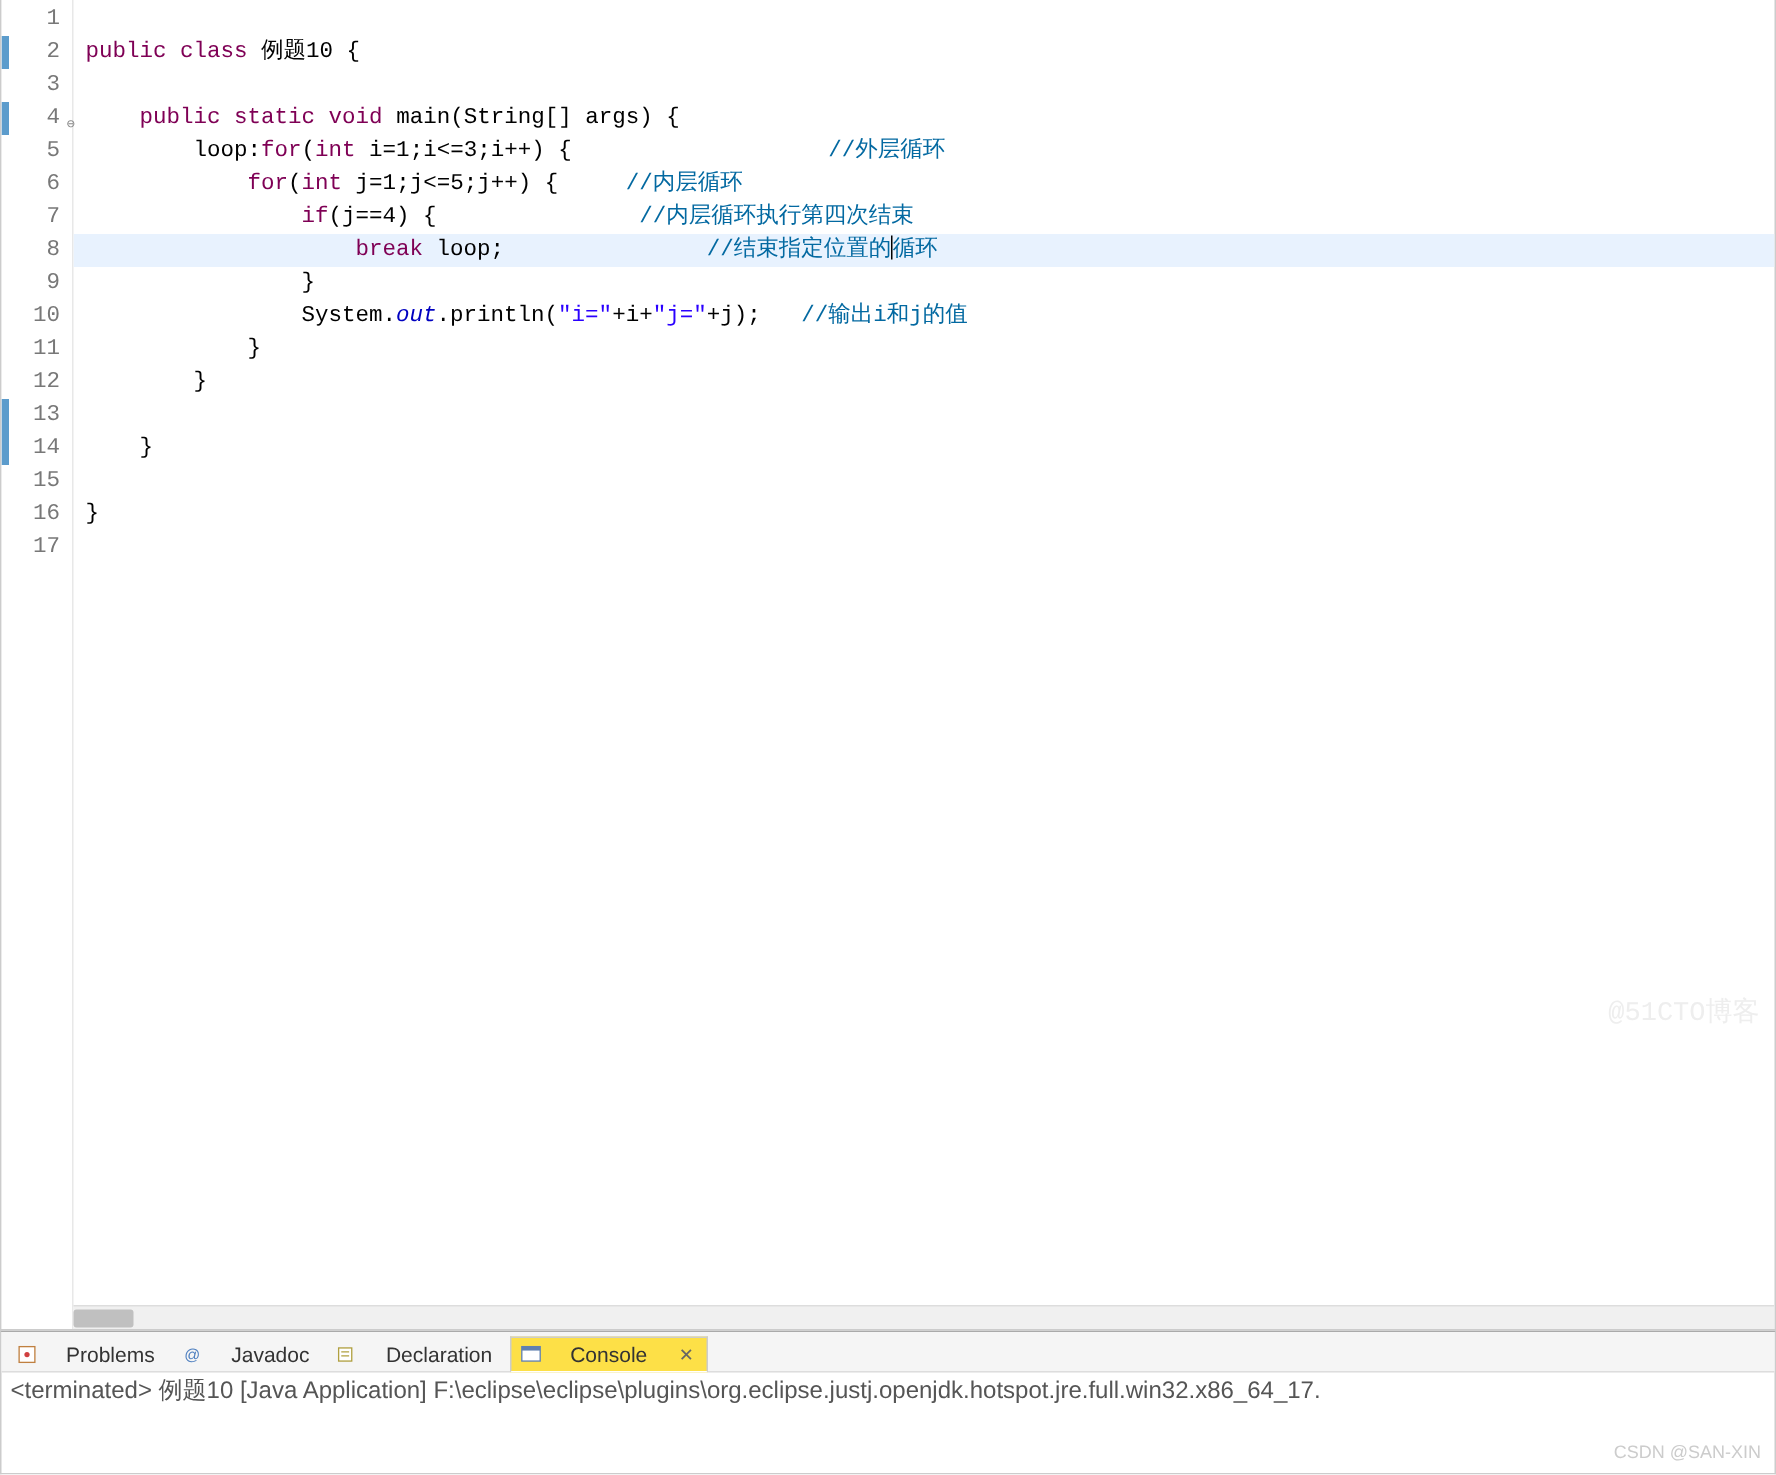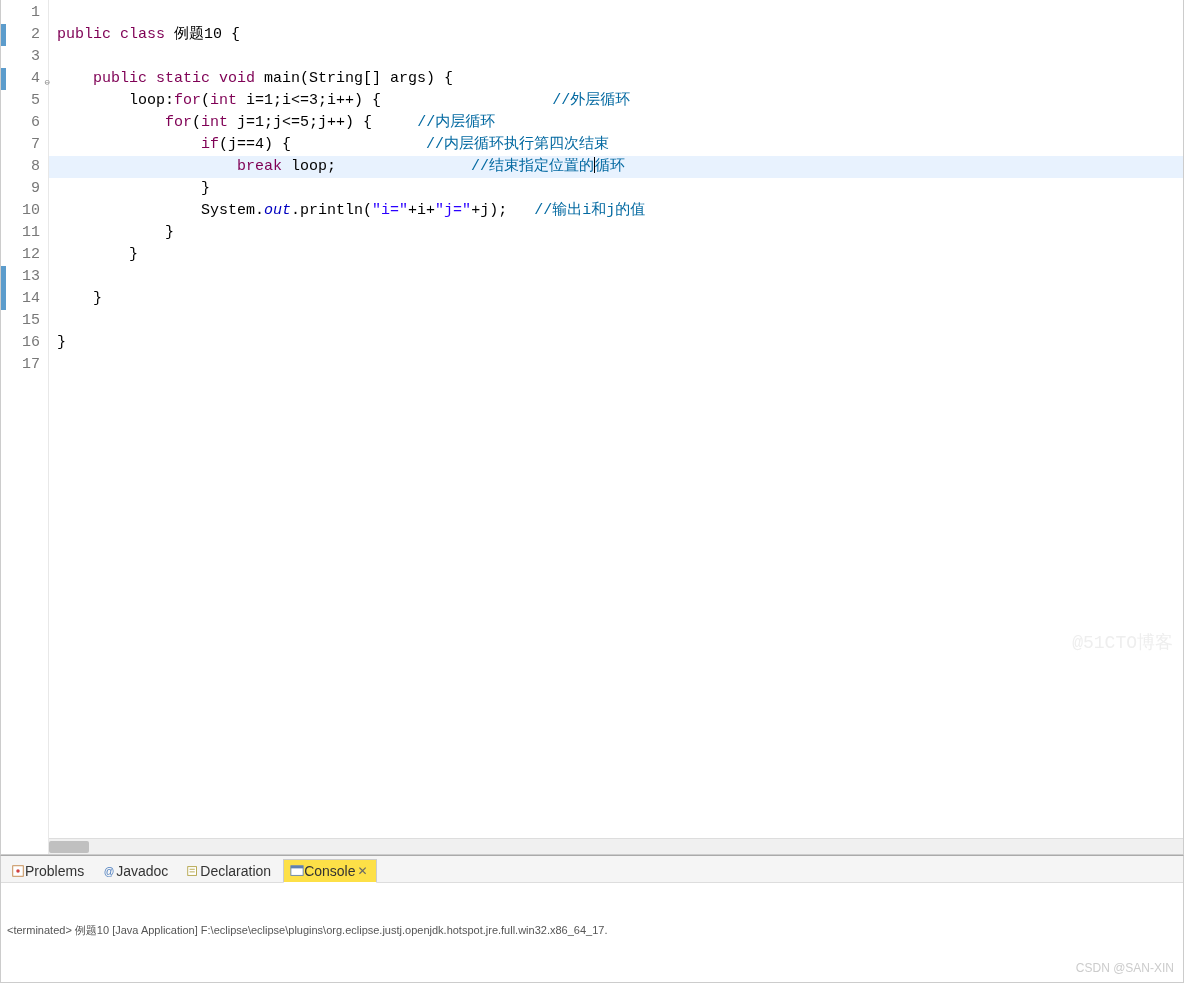--- a/index.html
+++ b/index.html
@@ -102,38 +102,37 @@
   align-items: center;
   background: #f5f5f5;
   border-bottom: 1px solid #ddd;
   padding: 3px 4px 0 4px;
   gap: 4px;
 }
 .tab {
   padding: 3px 8px 3px 6px;
   display: flex;
   align-items: center;
-  gap: 0;
+  gap: 19px;
   color: #333;
   cursor: pointer;
 }
 .tab.active {
   background: #fde047;
   border: 1px solid #ccc;
   border-bottom: 1px solid #fff;
   margin-bottom: -1px;
 }
 .tab .tib { width: 14px; height: 14px; display:inline-block; }
 .console-header {
   padding: 2px 6px;
   color: #555;
-  font-size: 11px;
+  font-size: 16px;
   white-space: nowrap;
   overflow: hidden;
-  margin-top: 38px;
 }
 .console-out {
   font-family: "Consolas", monospace;
   font-size: 15px;
   padding: 2px 6px 40px 6px;
   color: #000;
   line-height: 20px;
 }
 .watermark {
   position: absolute;

